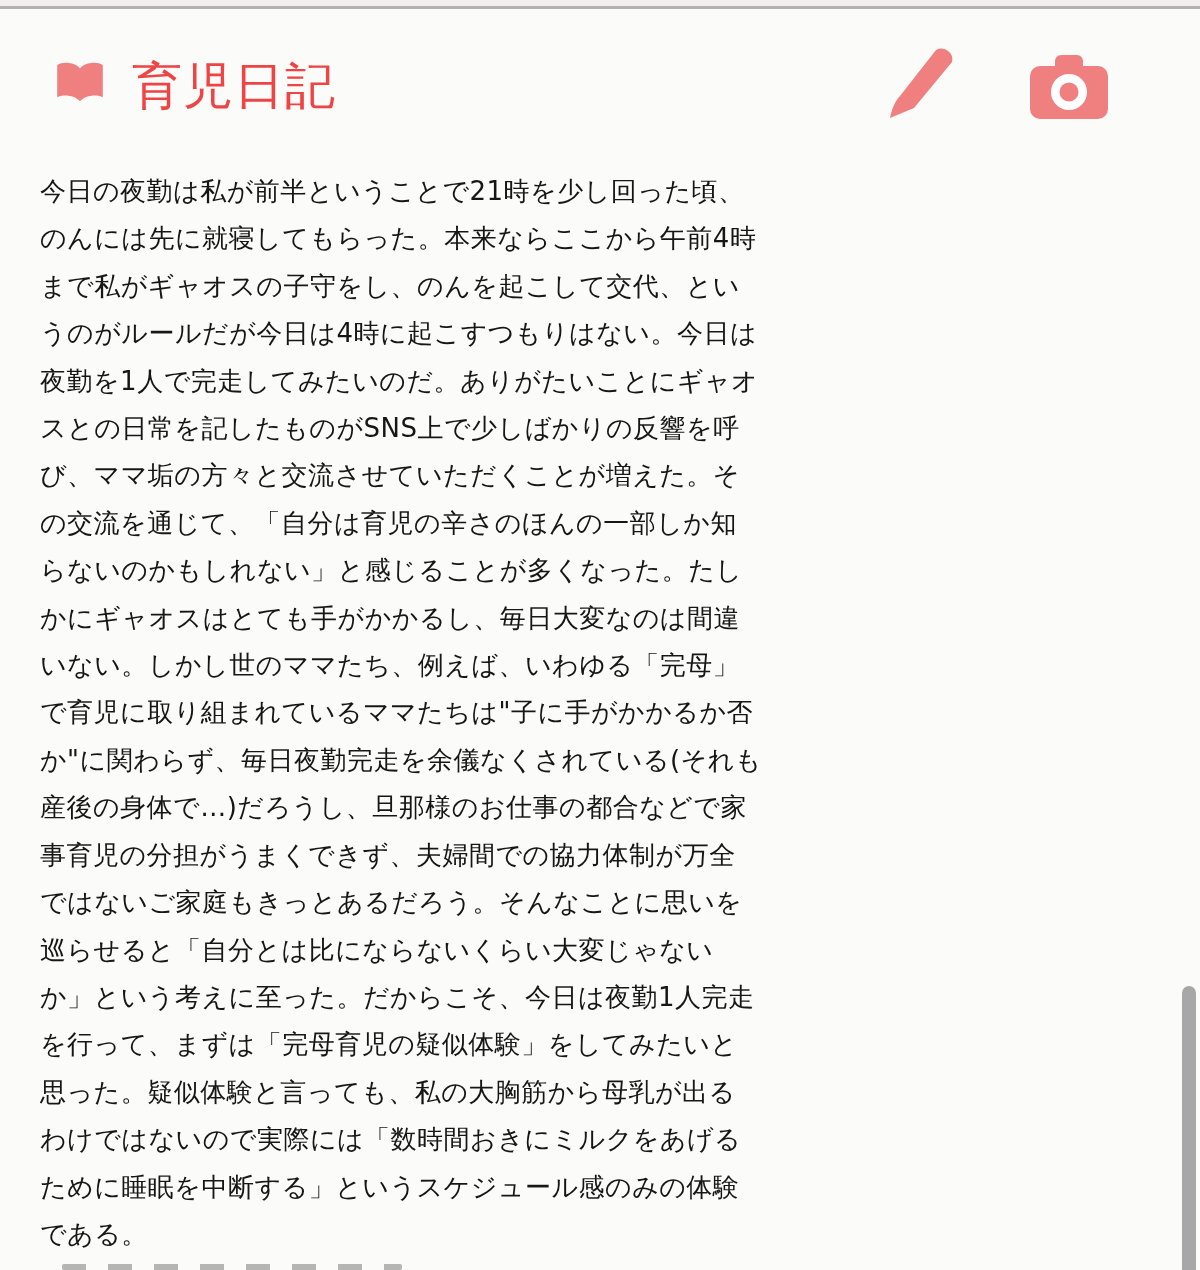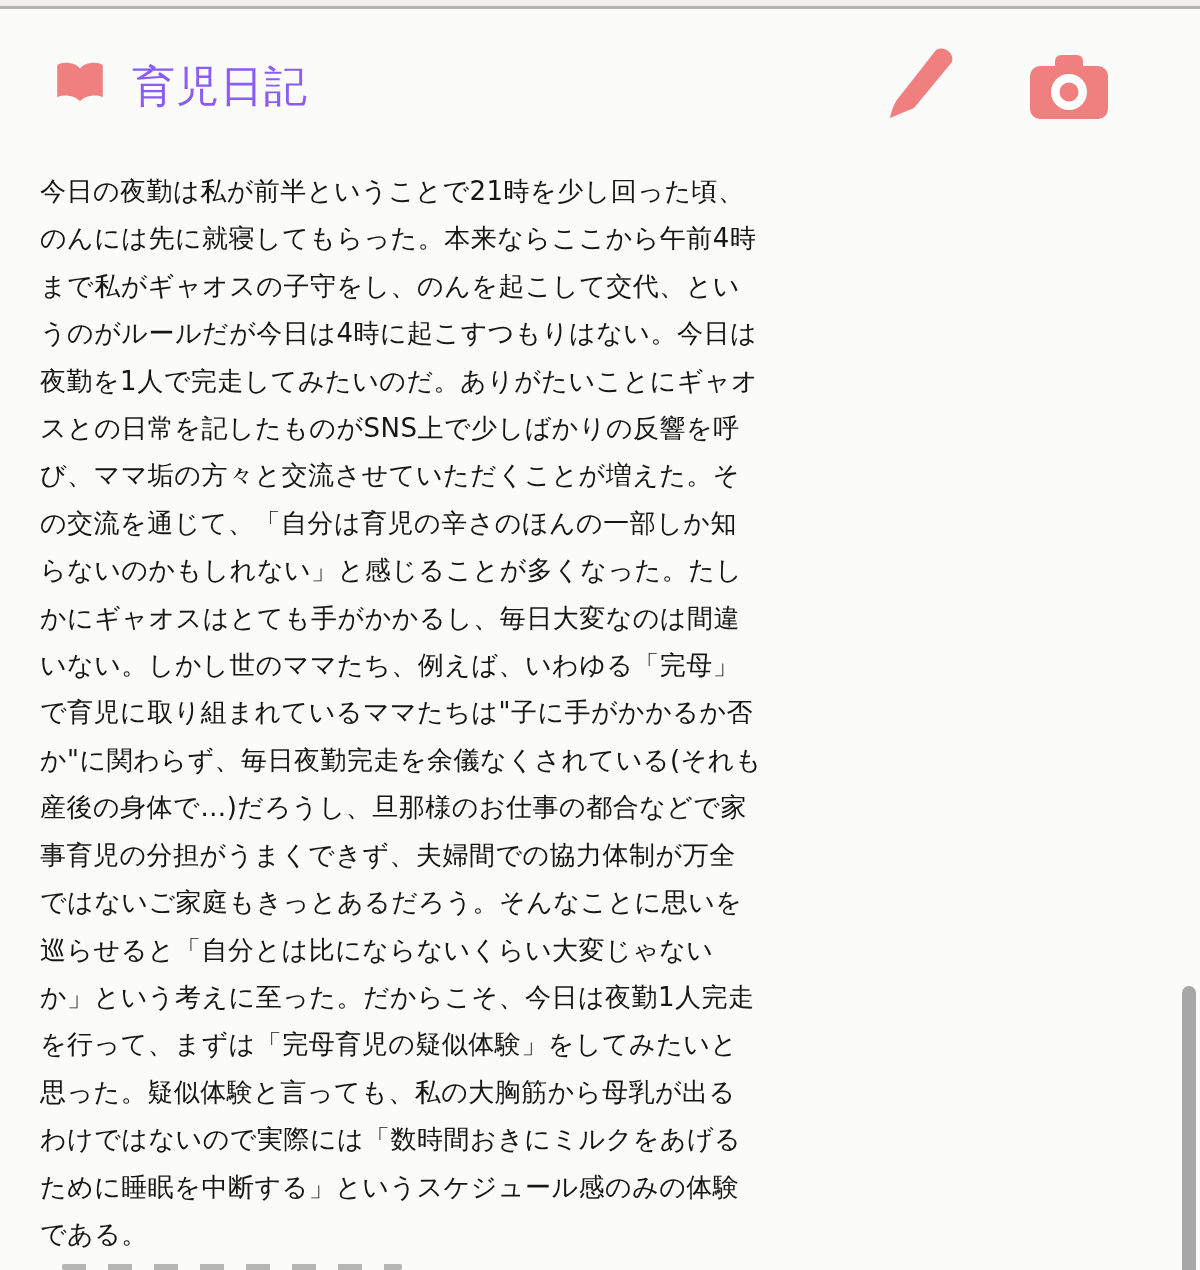--- a/index.html
+++ b/index.html
@@ -37,25 +37,25 @@
   .book-icon{
     position:absolute;
     left:53px;top:60px;
     width:54px;height:48px;
     color:var(--accent);
   }
   .page-title{
     position:absolute;
     left:132px;top:56px;
     margin:0;
-    font-size:43px;
+    font-size:50px;
     line-height:60px;
     font-weight:500;
     letter-spacing:1px;
-    color:#8b5cf6;
+    color:#ef4444;
   }
   .icon-button{
     position:absolute;
     background:none;
     border:none;
     padding:0;
     margin:0;
     cursor:pointer;
     color:var(--accent);
   }

